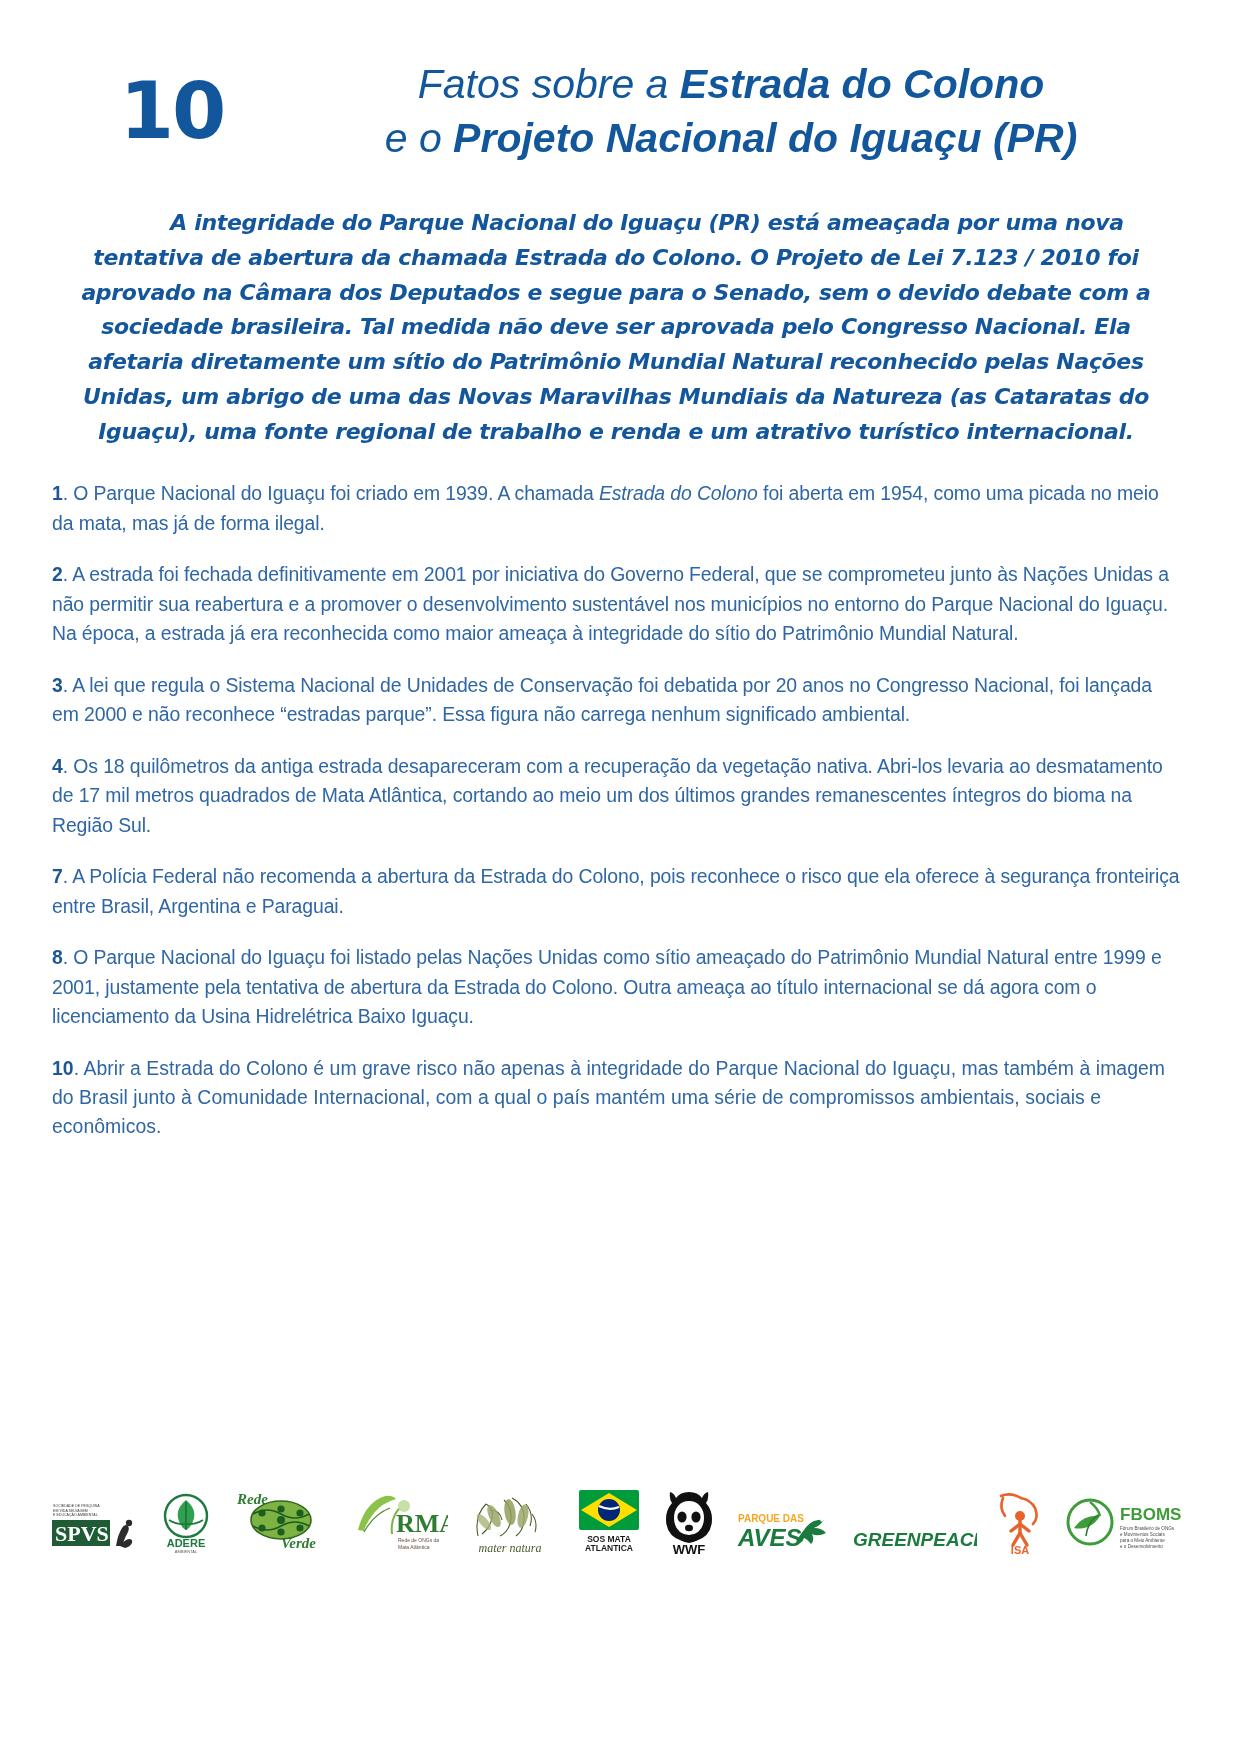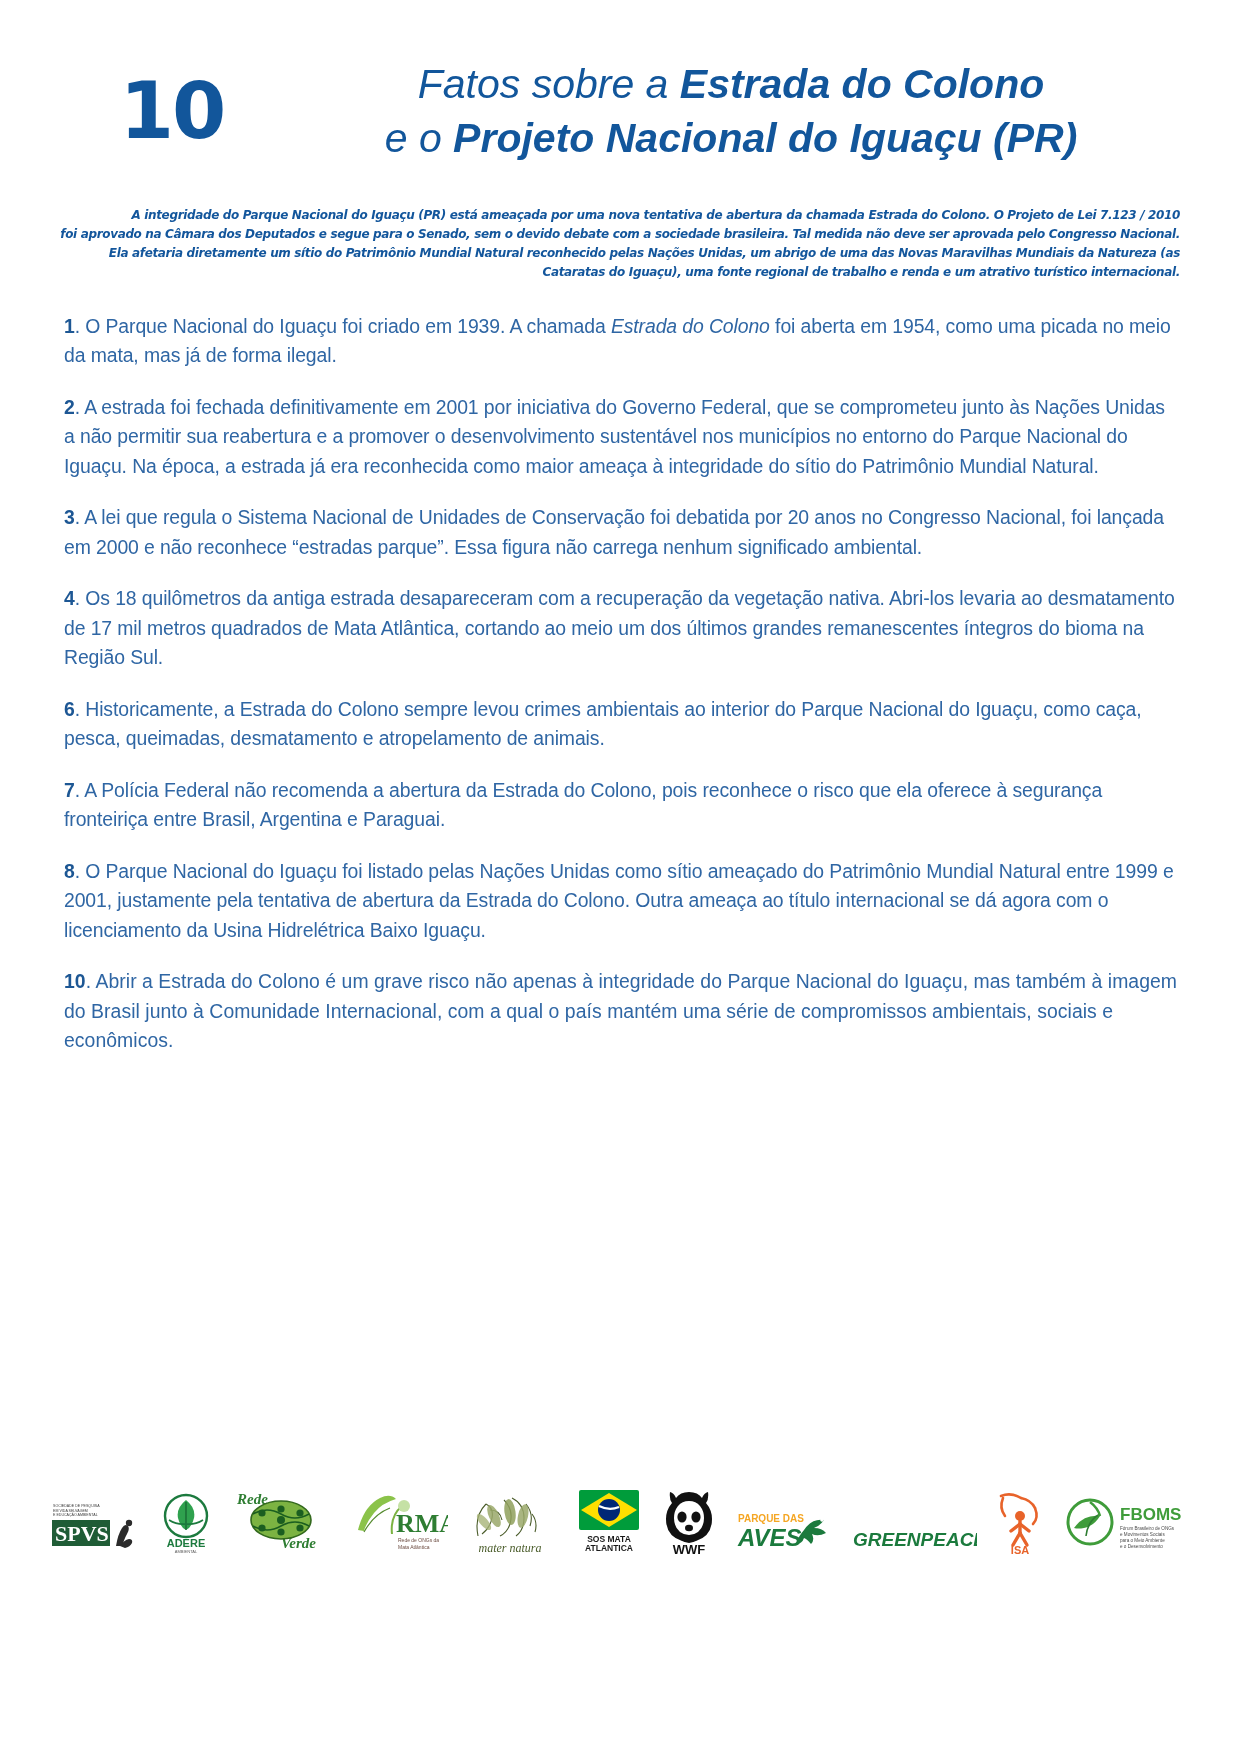--- a/index.html
+++ b/index.html
@@ -55,39 +55,38 @@
     font-style: italic;
   }
   .header-line .b { font-weight: bold; }
 
   
   .lead {
     margin-top: 36px;
     font-family: "DejaVu Sans", sans-serif;
     font-style: italic;
     font-weight: bold;
-    font-size: 12px;
+    font-size: 22px;
     line-height: 1.58;
     color: #13569c;
-    text-align: right;
+    text-align: center;
     letter-spacing: -0.35px;
     transform-origin: left top;
   }
   .lead .indent { display: inline-block; width: 62px; }
 
   
   .facts { margin-top: 30px; }
   .fact {
     font-size: 19.4px;
     line-height: 1.52;
     color: #2f66a4;
     margin-bottom: 22px;
     letter-spacing: -0.1px;
     text-align: left;
-    margin-left: 12px;
   }
   .fact .num {
     font-weight: bold;
     color: #1d5794;
   }
   .fact em { font-style: italic; }
   .fact.wide { letter-spacing: 0.05px; }
 
   
   .logos {
@@ -123,21 +122,20 @@
     </div>
   </div>
 
   <p class="lead"><span class="indent"></span><span>A integridade do Parque Nacional do Iguaçu (PR) está ameaçada por uma nova tentativa de abertura da chamada Estrada do Colono. O Projeto de Lei 7.123 / 2010 foi aprovado na Câmara dos Deputados e segue para o Senado, sem o devido debate com a sociedade brasileira. Tal medida não deve ser aprovada pelo Congresso Nacional. Ela afetaria diretamente um sítio do Patrimônio Mundial Natural reconhecido pelas Nações Unidas, um abrigo de uma das Novas Maravilhas Mundiais da Natureza (as Cataratas do Iguaçu), uma fonte regional de trabalho e renda e um atrativo turístico internacional.</span></p>
 
   <div class="facts">
       <p class="fact"><span class="num">1</span><span>. O Parque Nacional do Iguaçu foi criado em 1939. A chamada </span><em>Estrada do Colono</em><span> foi aberta em 1954, como uma picada no meio da mata, mas já de forma ilegal.</span></p>
       <p class="fact"><span class="num">2</span><span>. A estrada foi fechada definitivamente em 2001 por iniciativa do Governo Federal, que se comprometeu junto às Nações Unidas a não permitir sua reabertura e a promover o desenvolvimento sustentável nos municípios no entorno do Parque Nacional do Iguaçu. Na época, a estrada já era reconhecida como maior ameaça à integridade do sítio do Patrimônio Mundial Natural.</span></p>
       <p class="fact"><span class="num">3</span><span>. A lei que regula o Sistema Nacional de Unidades de Conservação foi debatida por 20 anos no Congresso Nacional, foi lançada em 2000 e não reconhece “estradas parque”. Essa figura não carrega nenhum significado ambiental.</span></p>
       <p class="fact"><span class="num">4</span><span>. Os 18 quilômetros da antiga estrada desapareceram com a recuperação da vegetação nativa. Abri-los levaria ao desmatamento de 17 mil metros quadrados de Mata Atlântica, cortando ao meio um dos últimos grandes remanescentes íntegros do bioma na Região Sul.</span></p>
-      <p class="fact"><span class="num">6</span><span>. Historicamente, a Estrada do Colono sempre levou crimes ambientais ao interior do Parque Nacional do Iguaçu, como caça, pesca, queimadas, desmatamento e atropelamento de animais.</span></p>
       <p class="fact"><span class="num">7</span><span>. A Polícia Federal não recomenda a abertura da Estrada do Colono, pois reconhece o risco que ela oferece à segurança fronteiriça entre Brasil, Argentina e Paraguai.</span></p>
       <p class="fact"><span class="num">8</span><span>. O Parque Nacional do Iguaçu foi listado pelas Nações Unidas como sítio ameaçado do Patrimônio Mundial Natural entre 1999 e 2001, justamente pela tentativa de abertura da Estrada do Colono. Outra ameaça ao título internacional se dá agora com o licenciamento da Usina Hidrelétrica Baixo Iguaçu.</span></p>
       <p class="fact wide"><span class="num">10</span><span>. Abrir a Estrada do Colono é um grave risco não apenas à integridade do Parque Nacional do Iguaçu, mas também à imagem do Brasil junto à Comunidade Internacional, com a qual o país mantém uma série de compromissos ambientais, sociais e econômicos.</span></p>
     </div>
 
   <div class="logos">
 
     <div class="logo">
       <svg width="92" height="60" viewBox="0 0 92 60">
         <text x="3" y="11" font-family="Liberation Sans, sans-serif" font-size="3.6" fill="#3a3a3a">SOCIEDADE DE PESQUISA</text>

